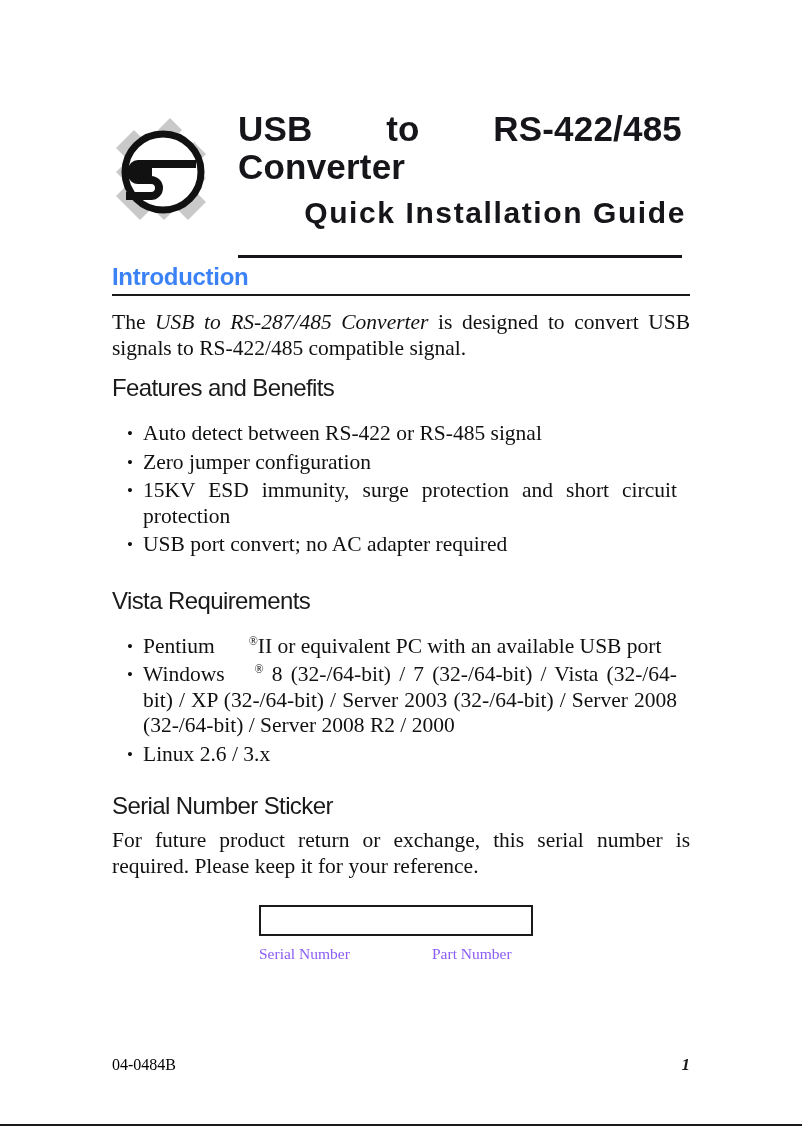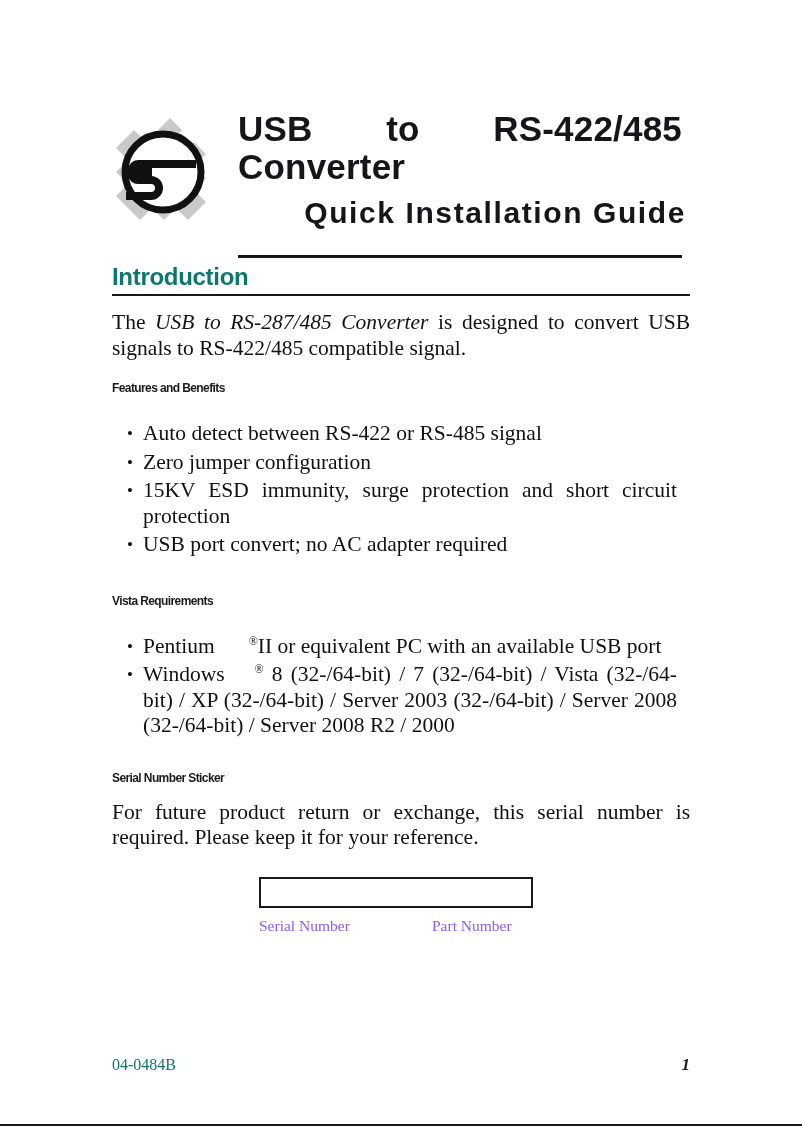--- a/index.html
+++ b/index.html
@@ -83,28 +83,28 @@
     width: 578px;
   }
 
   h1.sect {
     font-family: "Liberation Sans", "DejaVu Sans", sans-serif;
     font-weight: bold;
     font-size: 24px;
     line-height: 26px;
     margin: 0;
     padding: 0 0 4px 0;
-    color: #0f766e;
+    color: #3b82f6;
     letter-spacing: -0.3px;
     border-bottom: 2.5px solid #1a1a1a;
   }
   h2.sub {
     font-family: "Liberation Sans", "DejaVu Sans", sans-serif;
-    font-weight: bold;
-    font-size: 12px;
+    font-weight: normal;
+    font-size: 24px;
     line-height: 20px;
     margin: 0;
     padding: 0;
     color: #1a1a1a;
     letter-spacing: -0.6px;
   }
 
   p.para {
     font-size: 21.5px;
     line-height: 25.5px;
@@ -189,21 +189,21 @@
     top: 1055px;
     width: 578px;
     height: 22px;
   }
   #footer-code {
     position: absolute;
     left: 0;
     top: 0;
     font-size: 16px;
     line-height: 20px;
-    color: #0f766e;
+    color: #000000;
   }
   #footer-page {
     position: absolute;
     right: 0;
     top: 0;
     font-size: 17px;
     line-height: 20px;
     font-weight: bold;
     font-style: italic;
     color: #1a1a1a;
@@ -273,20 +273,21 @@
       <li><span>USB port convert; no AC adapter required</span></li>
     </ul>
 
     <div class="sp-d"></div>
 
     <h2 class="sub">Vista Requirements</h2>
     <div class="sp-c"></div>
     <ul class="bullets">
       <li><span>Pentium</span><span class="gap-wide"></span><sup class="reg">®</sup><span>II or equivalent PC with an available USB port</span></li>
       <li class="just"><span>Windows</span><span class="gap-mid"></span><sup class="reg">®</sup>&nbsp;<span>8 (32-/64-bit) / 7 (32-/64-bit) / Vista (32-/64-bit) / XP (32-/64-bit) / Server 2003 (32-/64-bit) / Server 2008 (32-/64-bit) / Server 2008 R2 / 2000</span></li>
+      <li><span>Linux 2.6 / 3.x</span></li>
     </ul>
 
     <div class="sp-e"></div>
 
     <h2 class="sub">Serial Number Sticker</h2>
     <div class="sp-f"></div>
     <p class="para">For future product return or exchange, this serial number is required.  Please keep it for your reference.</p>
 
     <div id="sticker">
       <div id="sticker-box"></div>

